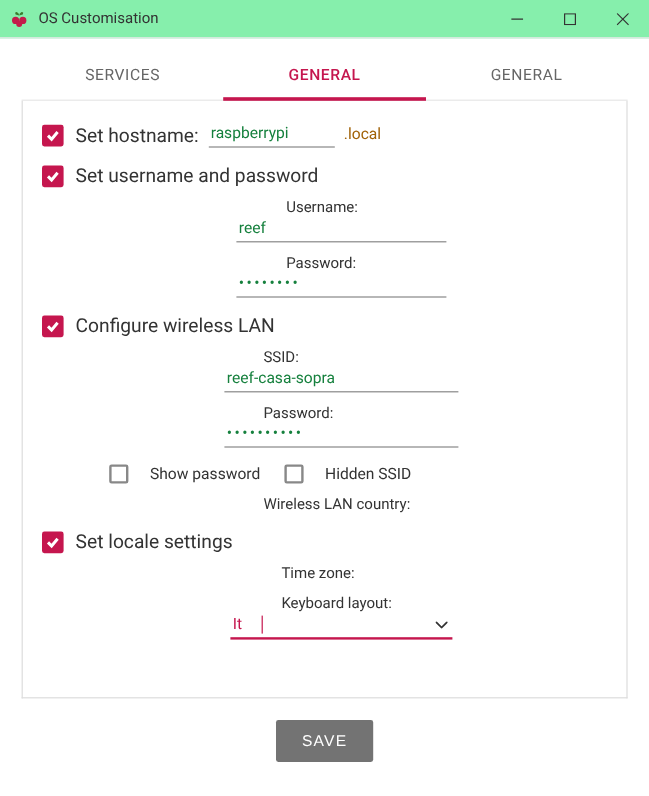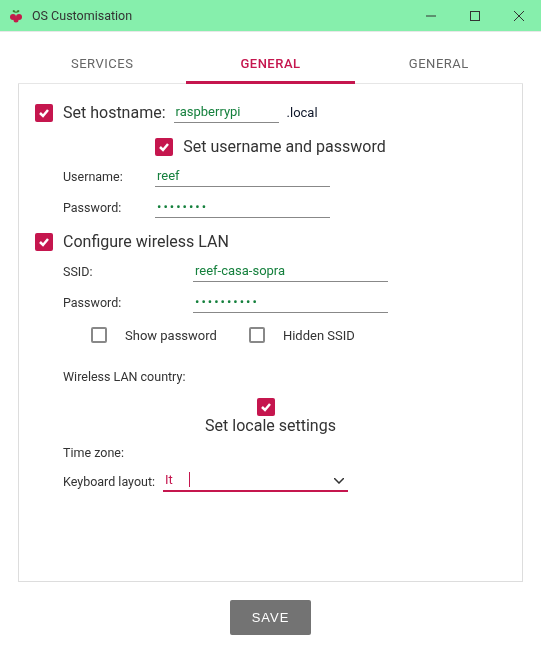--- a/index.html
+++ b/index.html
@@ -95,20 +95,21 @@
     padding: 2px 2px 3px 2px;
     background: transparent;
     color: #15803d;
     font-family: inherit;
   }
 
   .subrow {
     display: flex;
     align-items: center;
     margin: 10px 0 10px 28px;
+    flex-direction: column;
   }
   .sublabel {
     width: 92px;
     font-size: 12.5px;
     color: #333;
   }
 
   .select-wrap {
     position: relative;
     display: inline-block;
@@ -126,39 +127,39 @@
     color: #222;
   }
   .caret {
     position: absolute;
     right: 4px;
     top: 50%;
     transform: translateY(-60%);
     pointer-events: none;
   }
 
-  .suffix { font-size: 13px; color: #0f172a; margin-left: 8px; }
+  .suffix { font-size: 13px; color: #a16207; margin-left: 8px; }
 
   .save-btn {
     display: block;
     margin: 18px auto 0 auto;
     background: #737373;
     color: #fff;
     border: none;
     padding: 10px 22px;
     font-size: 13px;
     letter-spacing: 1px;
     cursor: pointer;
     border-radius: 2px;
   }
 
   .wlan-opts {
     display: flex;
-    margin: 14px 0 26px 56px;
-    gap: 32px;
+    margin: 14px 0 10px 56px;
+    gap: 20px;
     font-size: 13px;
   }
   .wlan-opts label { display:flex; align-items:center; gap:8px; cursor:pointer; }
 
   .tz-row .sublabel { width: 100px; }
   .kb-cursor { color:#c5164e; border-right:1px solid #c5164e; padding-right:16px; }
 </style>
 </head>
 <body>
 
@@ -202,21 +203,21 @@
     <div class="checkbox">
       <svg width="14" height="14" viewBox="0 0 14 14">
           <polyline class="checkmark" points="3,7 6,10 11,4"></polyline>
         </svg>
     </div>
     <span class="section-label">Set hostname:</span>
     <input class="field" style="width: 105px; margin-left: 8px;" value="raspberrypi">
     <span class="suffix">.local</span>
   </div>
 
-  <div class="row" style="margin-top:14px;justify-content:center;">
+  <div class="row" style="margin-top:14px;">
     <div class="checkbox">
       <svg width="14" height="14" viewBox="0 0 14 14">
           <polyline class="checkmark" points="3,7 6,10 11,4"></polyline>
         </svg>
     </div>
     <span class="section-label">Set username and password</span>
   </div>
   <div class="subrow">
     <span class="sublabel">Username:</span>
     <input class="field" style="width: 175px;" value="reef">
@@ -249,21 +250,21 @@
     </label>
     <label>
       <span class="checkbox empty"></span>
       <span>Hidden SSID</span>
     </label>
   </div>
   <div class="subrow">
     <span class="sublabel" style="width:130px;">Wireless LAN country:</span>
   </div>
 
-  <div class="row" style="margin-top:14px;flex-direction:column;">
+  <div class="row" style="margin-top:14px;">
     <div class="checkbox">
       <svg width="14" height="14" viewBox="0 0 14 14">
           <polyline class="checkmark" points="3,7 6,10 11,4"></polyline>
         </svg>
     </div>
     <span class="section-label">Set locale settings</span>
   </div>
   <div class="subrow tz-row">
     <span class="sublabel">Time zone:</span>
   </div>

